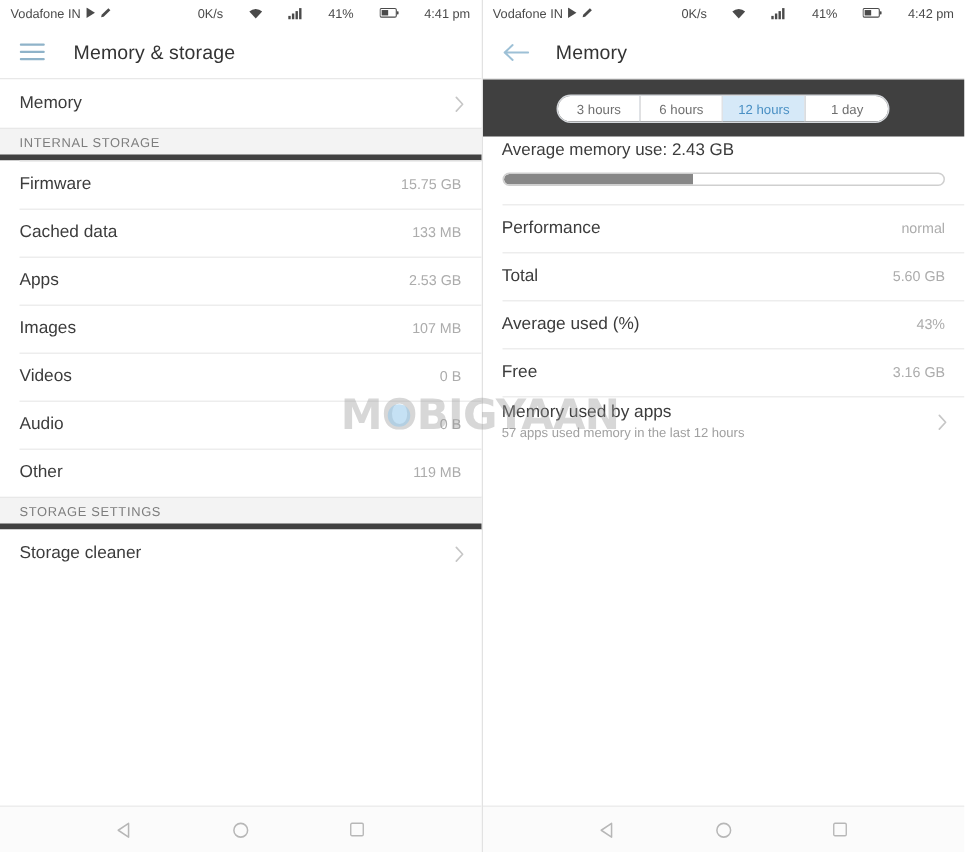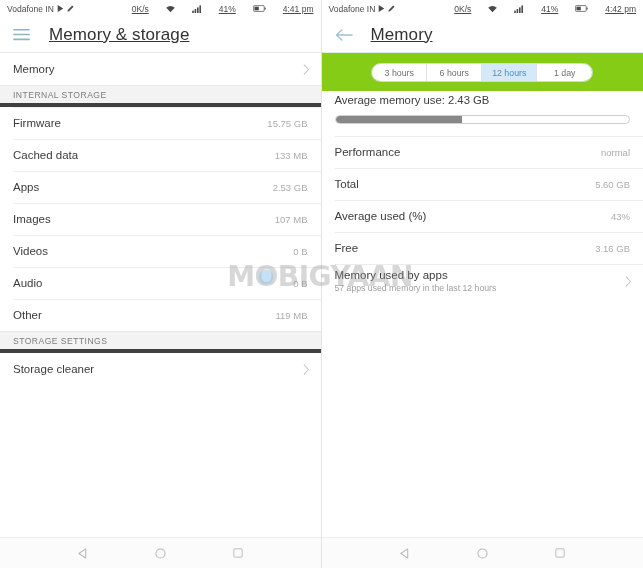--- a/index.html
+++ b/index.html
@@ -20,35 +20,35 @@
 
   
   .statusbar {
     height: 17px; flex: 0 0 17px;
     display: flex; align-items: center;
     padding: 0 7px;
     font-size: 8.5px; color: #4a4a4a;
     background: #ffffff;
   }
   .sb-left { display: flex; align-items: center; gap: 3px; white-space: nowrap; }
-  .sb-right { margin-left: auto; display: flex; align-items: center; gap: 17px; white-space: nowrap; text-decoration: underline; }
+  .sb-right { margin-left: auto; display: flex; align-items: center; gap: 17px; white-space: nowrap; }
   .sb-ico { display: inline-flex; align-items: center; }
 
   
   .appbar {
     height: 36px; flex: 0 0 36px;
     display: flex; align-items: center;
     padding: 0 0 0 13px;
     background: #ffffff;
     border-bottom: 1px solid #e8e8e8;
   }
   .appbar-ico { width: 22px; display: flex; align-items: center; justify-content: flex-start; }
   .appbar-title {
-    font-size: 17px; color: #333333;
-    margin-left: 14px; letter-spacing: 0.1px; text-decoration: underline;
+    font-size: 13px; color: #333333;
+    margin-left: 14px; letter-spacing: 0.1px;
   }
 
   
   .row {
     display: flex; align-items: center;
     min-height: 32px;
     padding: 0 11px 0 13px;
     background: #ffffff;
     position: relative;
   }
@@ -92,21 +92,21 @@
   }
   .pbar-fill {
     position: absolute; left: 0; top: 0; bottom: 0;
     background: #878787;
     border-radius: 5px 0 0 5px;
   }
 
   
   .tabs-wrap {
     display: flex; justify-content: center;
-    padding: 10px 0 9px 0; background: #84cc16;
+    padding: 10px 0 9px 0; background: #404040;
   }
   .tabs {
     display: flex;
     border: 1px solid #d5d8dc;
     border-radius: 11px;
     overflow: hidden;
     height: 19px;
   }
   .tab {
     min-width: 55px;

